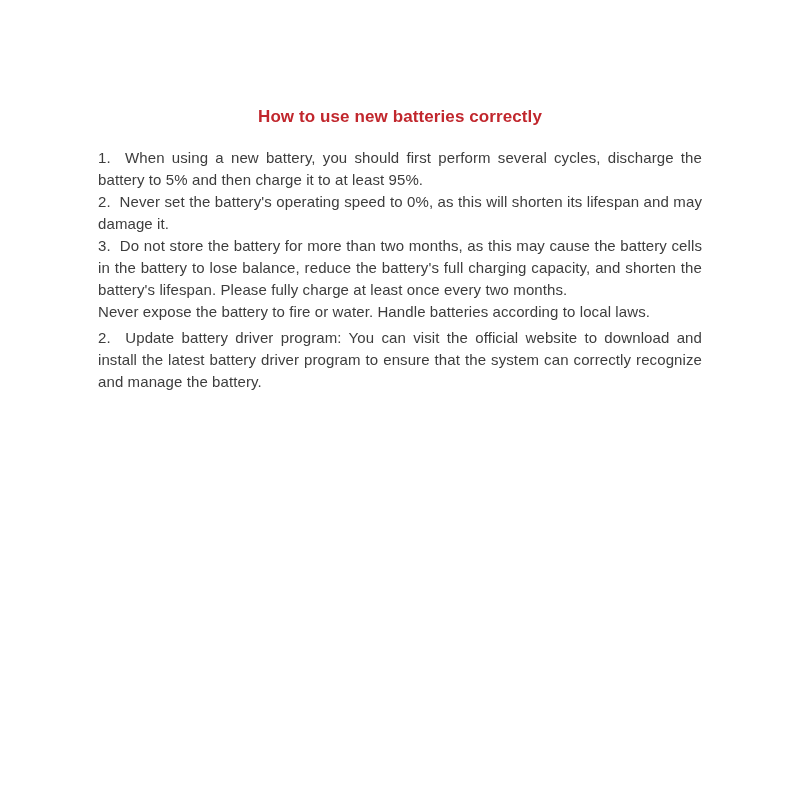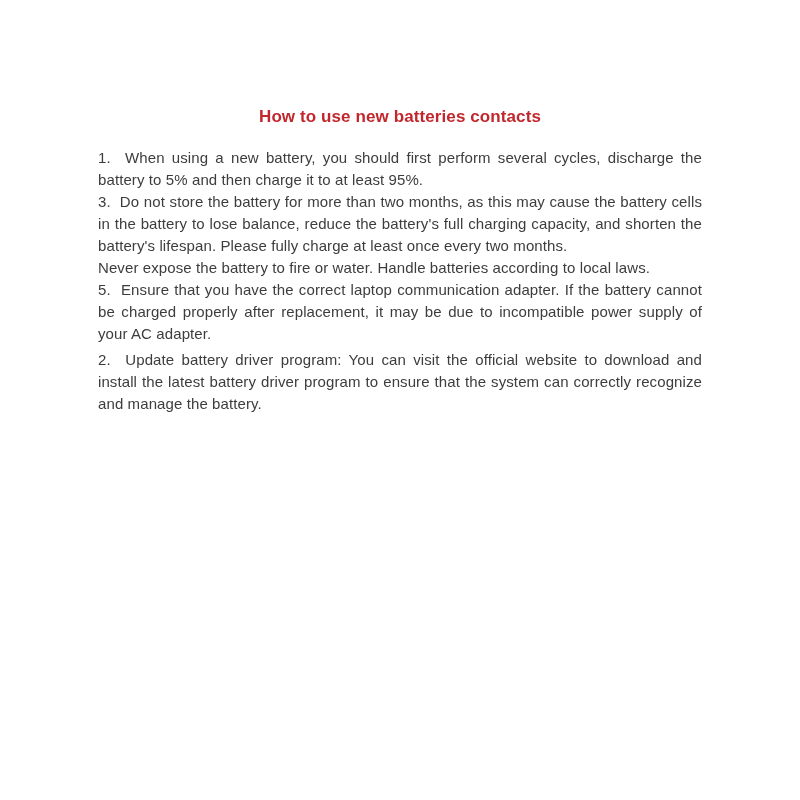--- a/index.html
+++ b/index.html
@@ -62,27 +62,27 @@
   .solutions {
     margin-top: 4px;
   }
 </style>
 </head>
 <body>
 
 <div class="sheet">
   <div class="content">
 
-    <h1 class="title-1">How to use new batteries contacts</h1>
+    <h1 class="title-1">How to use new batteries correctly</h1>
 
     <div class="body-block">
       <p>1.&nbsp; When using a new battery, you should first perform several cycles, discharge the battery to 5% and then charge it to at least 95%.</p>
+      <p>2.&nbsp; Never set the battery's operating speed to 0%, as this will shorten its lifespan and may damage it.</p>
       <p>3.&nbsp; Do not store the battery for more than two months, as this may cause the battery cells in the battery to lose balance, reduce the battery's full charging capacity, and shorten the battery's lifespan. Please fully charge at least once every two months.</p>
       <p>Never expose the battery to fire or water. Handle batteries according to local laws.</p>
-      <p>5.&nbsp; Ensure that you have the correct laptop communication adapter. If the battery cannot be charged properly after replacement, it may be due to incompatible power supply of your AC adapter.</p>
     </div>
 
 
 
     <div class="solutions">
       <p>2.&nbsp; Update battery driver program: You can visit the official website to download and install the latest battery driver program to ensure that the system can correctly recognize and manage the battery.</p>
     </div>
 
   </div>
 </div>

